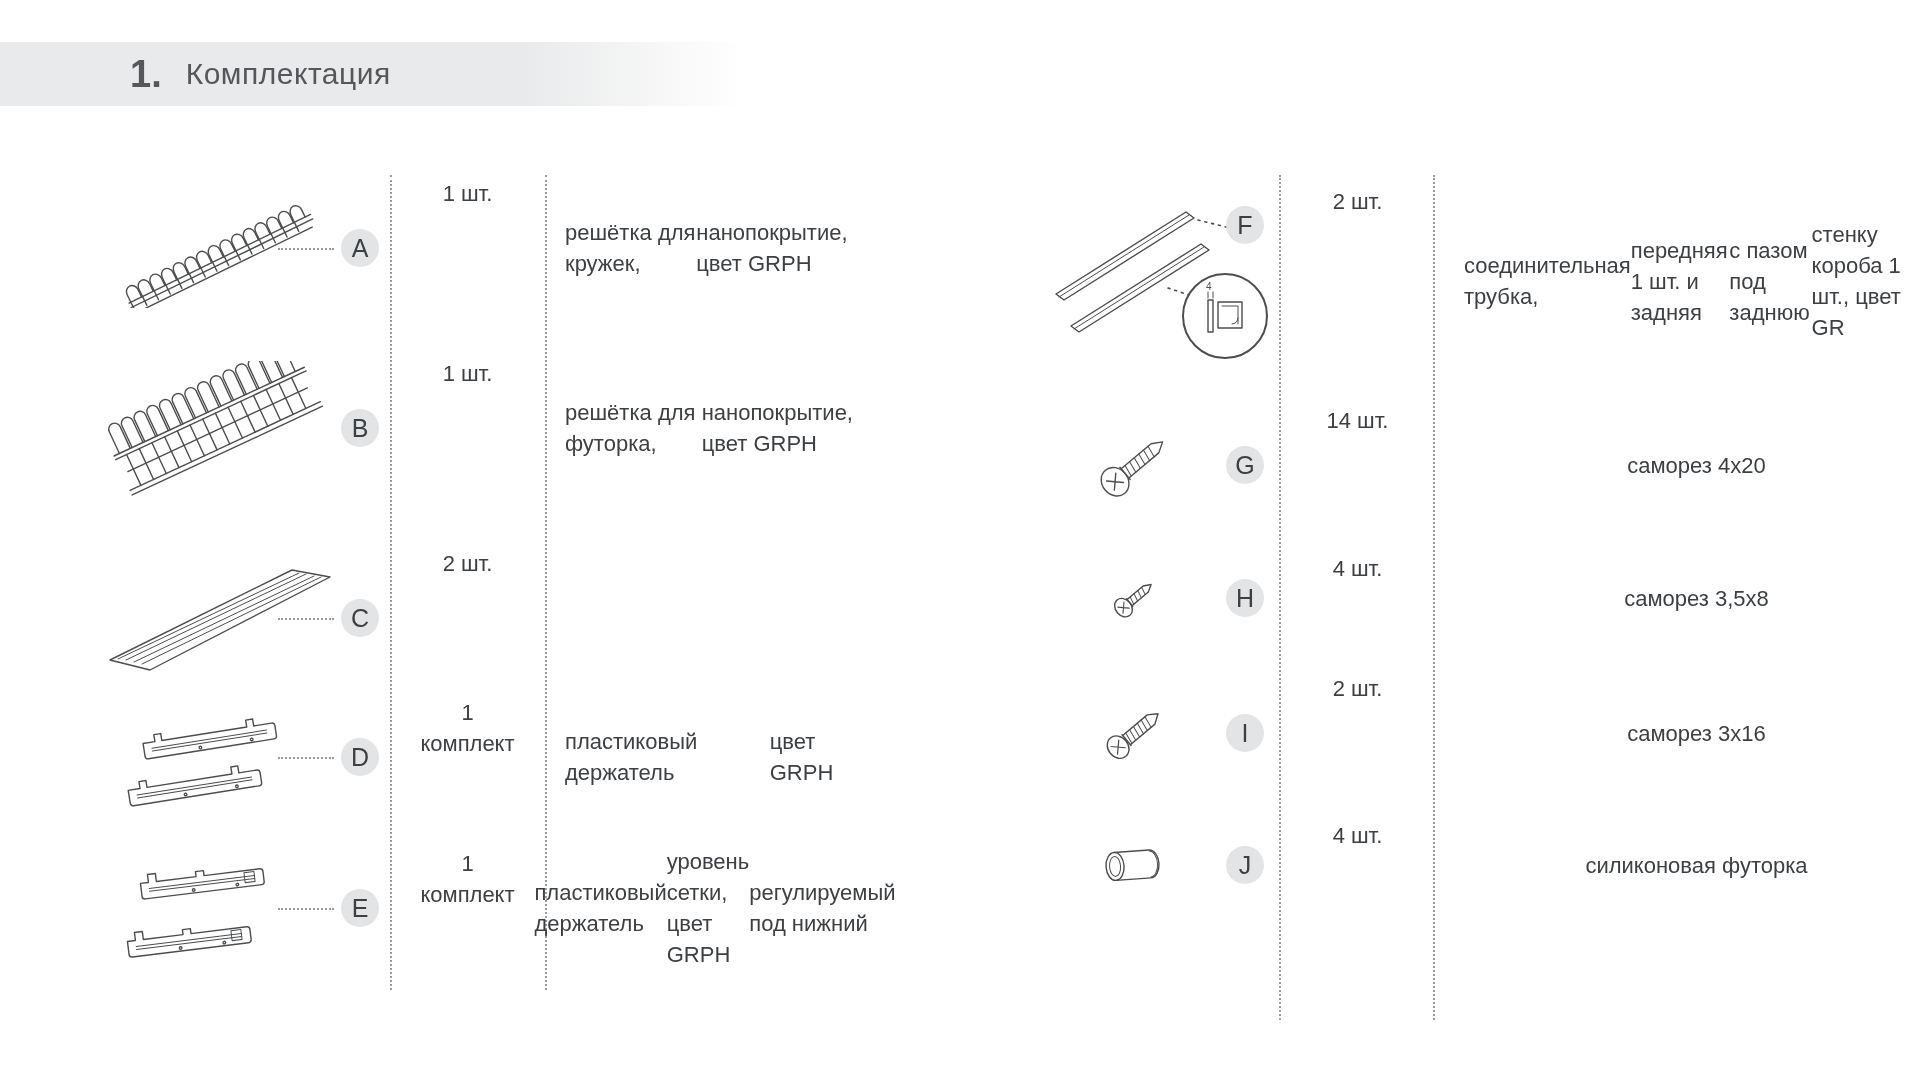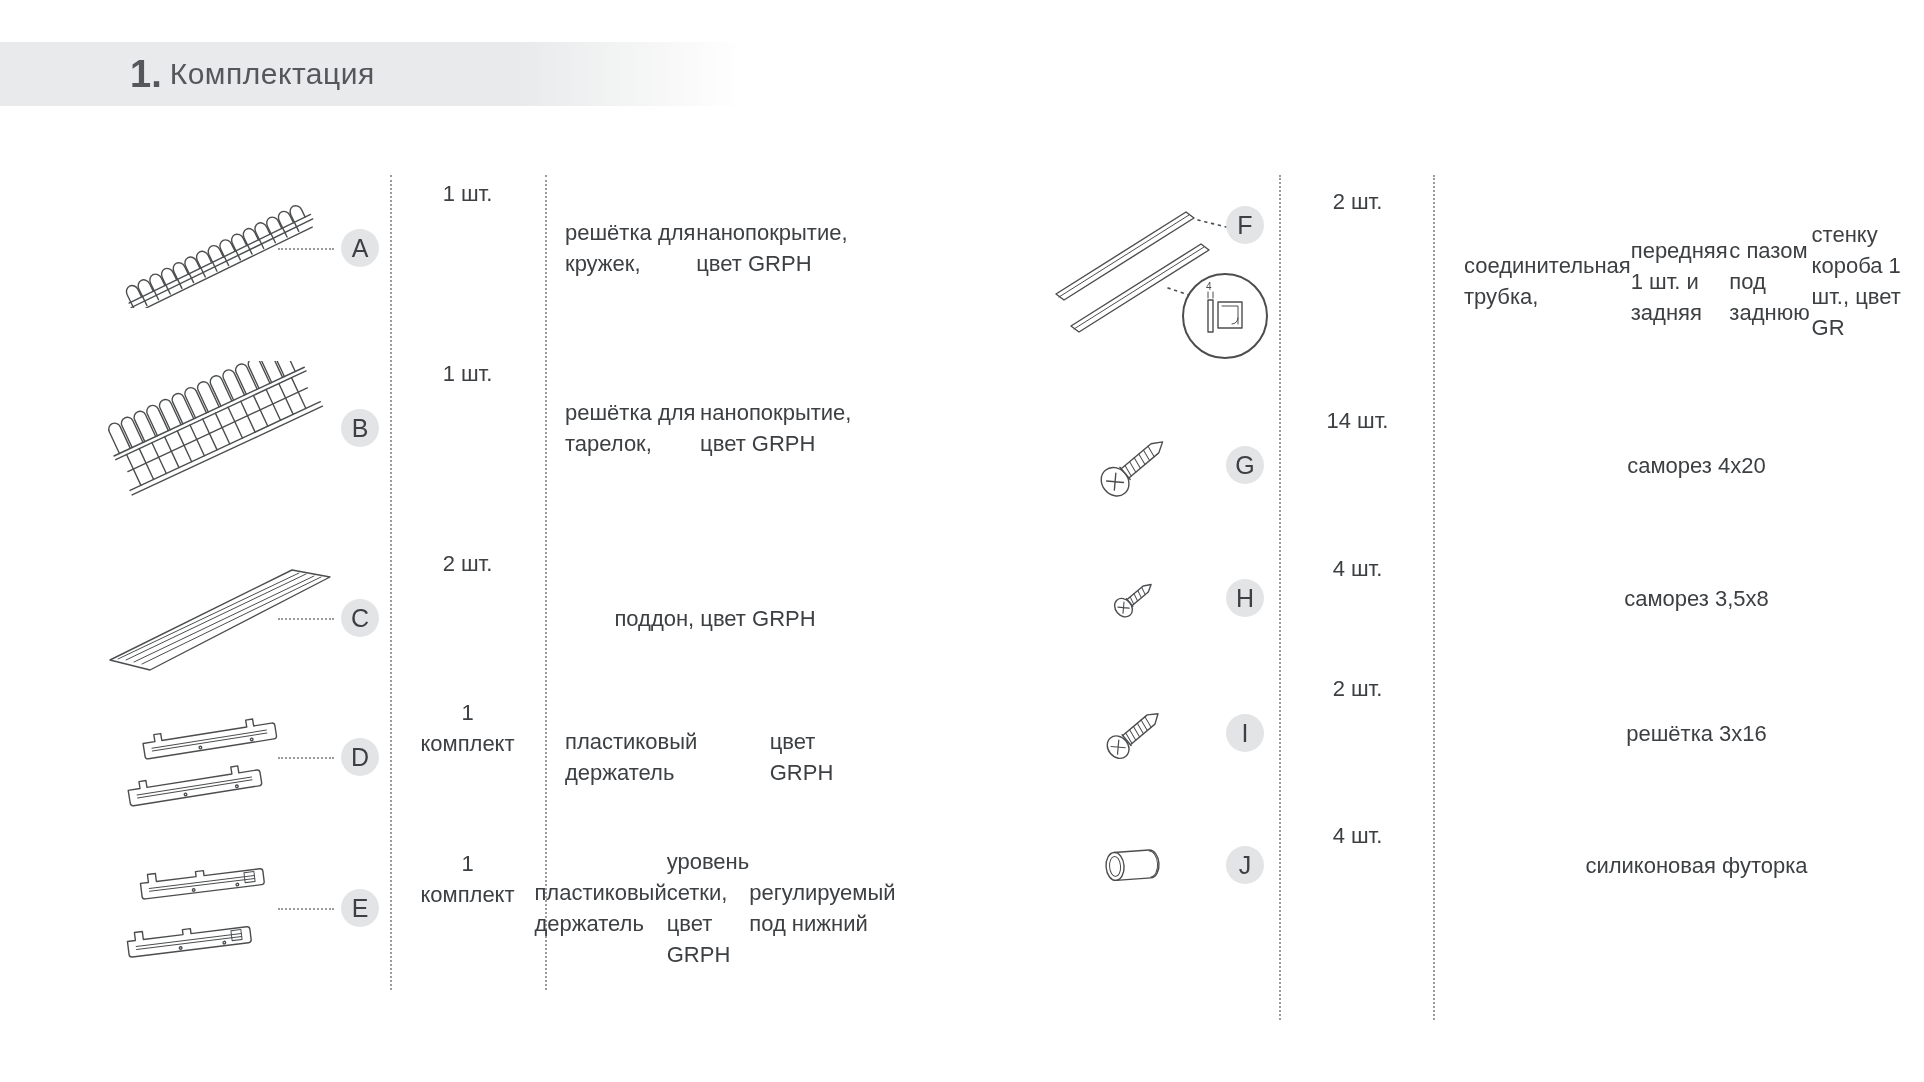--- a/index.html
+++ b/index.html
@@ -3,21 +3,21 @@
 <meta charset="utf-8">
 <style>
   html,body{margin:0;padding:0;background:#ffffff;}
   .page{position:relative;width:1924px;height:1082px;background:#ffffff;overflow:hidden;
         font-family:"Liberation Sans",sans-serif;color:#3d4043;}
   
   .header-band{position:absolute;left:0;top:42px;width:745px;height:64px;
     background:linear-gradient(to right,#e9eaeb 0%,#e9eaeb 70%,rgba(233,234,235,0) 100%);
     display:flex;align-items:center;}
   .header-number{font-size:38px;font-weight:bold;color:#55575a;margin-left:130px;}
-  .header-title{font-size:30px;font-weight:500;color:#55575a;margin-left:8px;letter-spacing:.5px;}
+  .header-title{font-size:30px;font-weight:500;color:#55575a;margin-left:24px;letter-spacing:.5px;}
   
   .ptable{position:absolute;}
   .ptable.left{left:100px;top:170px;width:770px;height:840px;}
   .ptable.right{left:1050px;top:170px;width:874px;height:860px;}
   .vline{position:absolute;width:0;border-left:2px dotted #9b9b9b;}
   .left .vline.v1{left:290px;top:5px;height:815px;}
   .left .vline.v2{left:445px;top:5px;height:815px;}
   .right .vline.v1{left:229px;top:5px;height:845px;}
   .right .vline.v2{left:383px;top:5px;height:845px;}
   .prow{position:absolute;left:0;width:100%;}
@@ -145,21 +145,21 @@
         </svg>
       </div>
       <div class="badge">
           <span>B</span>
         </div>
       <div class="cell qty">
         <div>1 шт.</div>
         <div></div>
       </div>
       <div class="cell desc">
-        <div>решётка для тарелок,</div>
+        <div>решётка для футорка,</div>
         <div>нанопокрытие, цвет GRPH</div>
         <div></div>
         <div></div>
       </div>
     </div>
 
     <div class="prow" style="top:378px;height:140px;">
       <div class="cell illus">
         <svg width="235" height="120" viewBox="0 0 235 120">
           <g class="art">
@@ -170,26 +170,20 @@
             <path d="M38 106 L217 19" stroke-width="1"></path>
           </g>
         </svg>
       </div>
       <div class="leader"></div>
       <div class="badge">
           <span>C</span>
         </div>
       <div class="cell qty">
         <div>2 шт.</div>
-        <div></div>
-      </div>
-      <div class="cell desc">
-        <div>поддон, цвет GRPH</div>
-        <div></div>
-        <div></div>
         <div></div>
       </div>
     </div>
 
     <div class="prow" style="top:527px;height:120px;">
       <div class="cell illus">
         <svg width="215" height="120" viewBox="0 0 215 120">
           <defs>
             <g id="strD" class="art">
               <path d="M14 22 h12 v-7 h7 v7 h86 v-7 h7 v7 h18 a3 3 0 0 1 3 3 v10 a3 3 0 0 1 -3 3 h-127 a3 3 0 0 1 -3 -3 v-10 z"></path>
@@ -363,21 +357,21 @@
         </svg>
       </div>
       <div class="badge">
           <span>I</span>
         </div>
       <div class="cell qty">
         <div>2 шт.</div>
         <div></div>
       </div>
       <div class="cell desc">
-        <div>решётка 3x16</div>
+        <div>саморез 3x16</div>
         <div></div>
         <div></div>
         <div></div>
       </div>
     </div>
 
     <div class="prow" style="top:650px;height:90px;">
       <div class="cell illus">
         <svg width="74" height="54" viewBox="0 0 74 54">
           <g class="art" transform="rotate(-4 37 27)">

